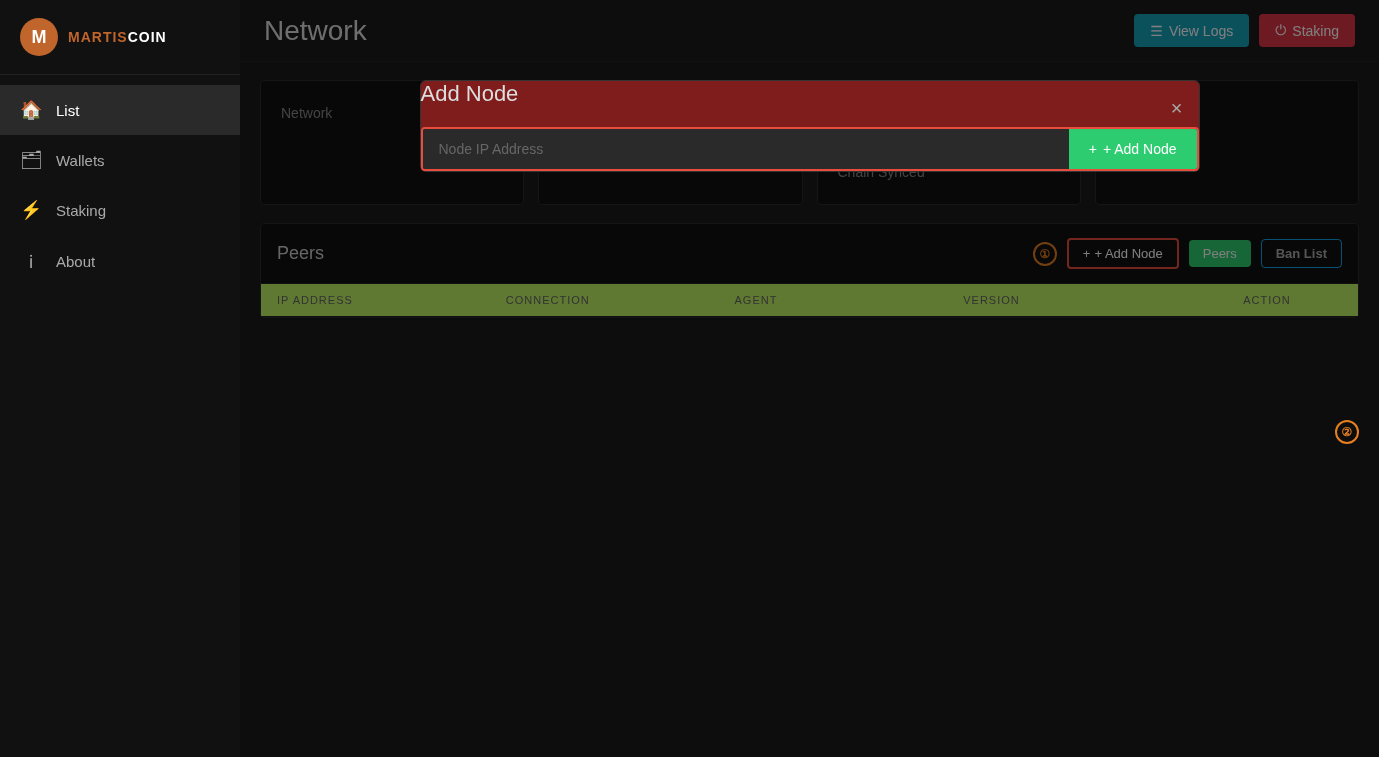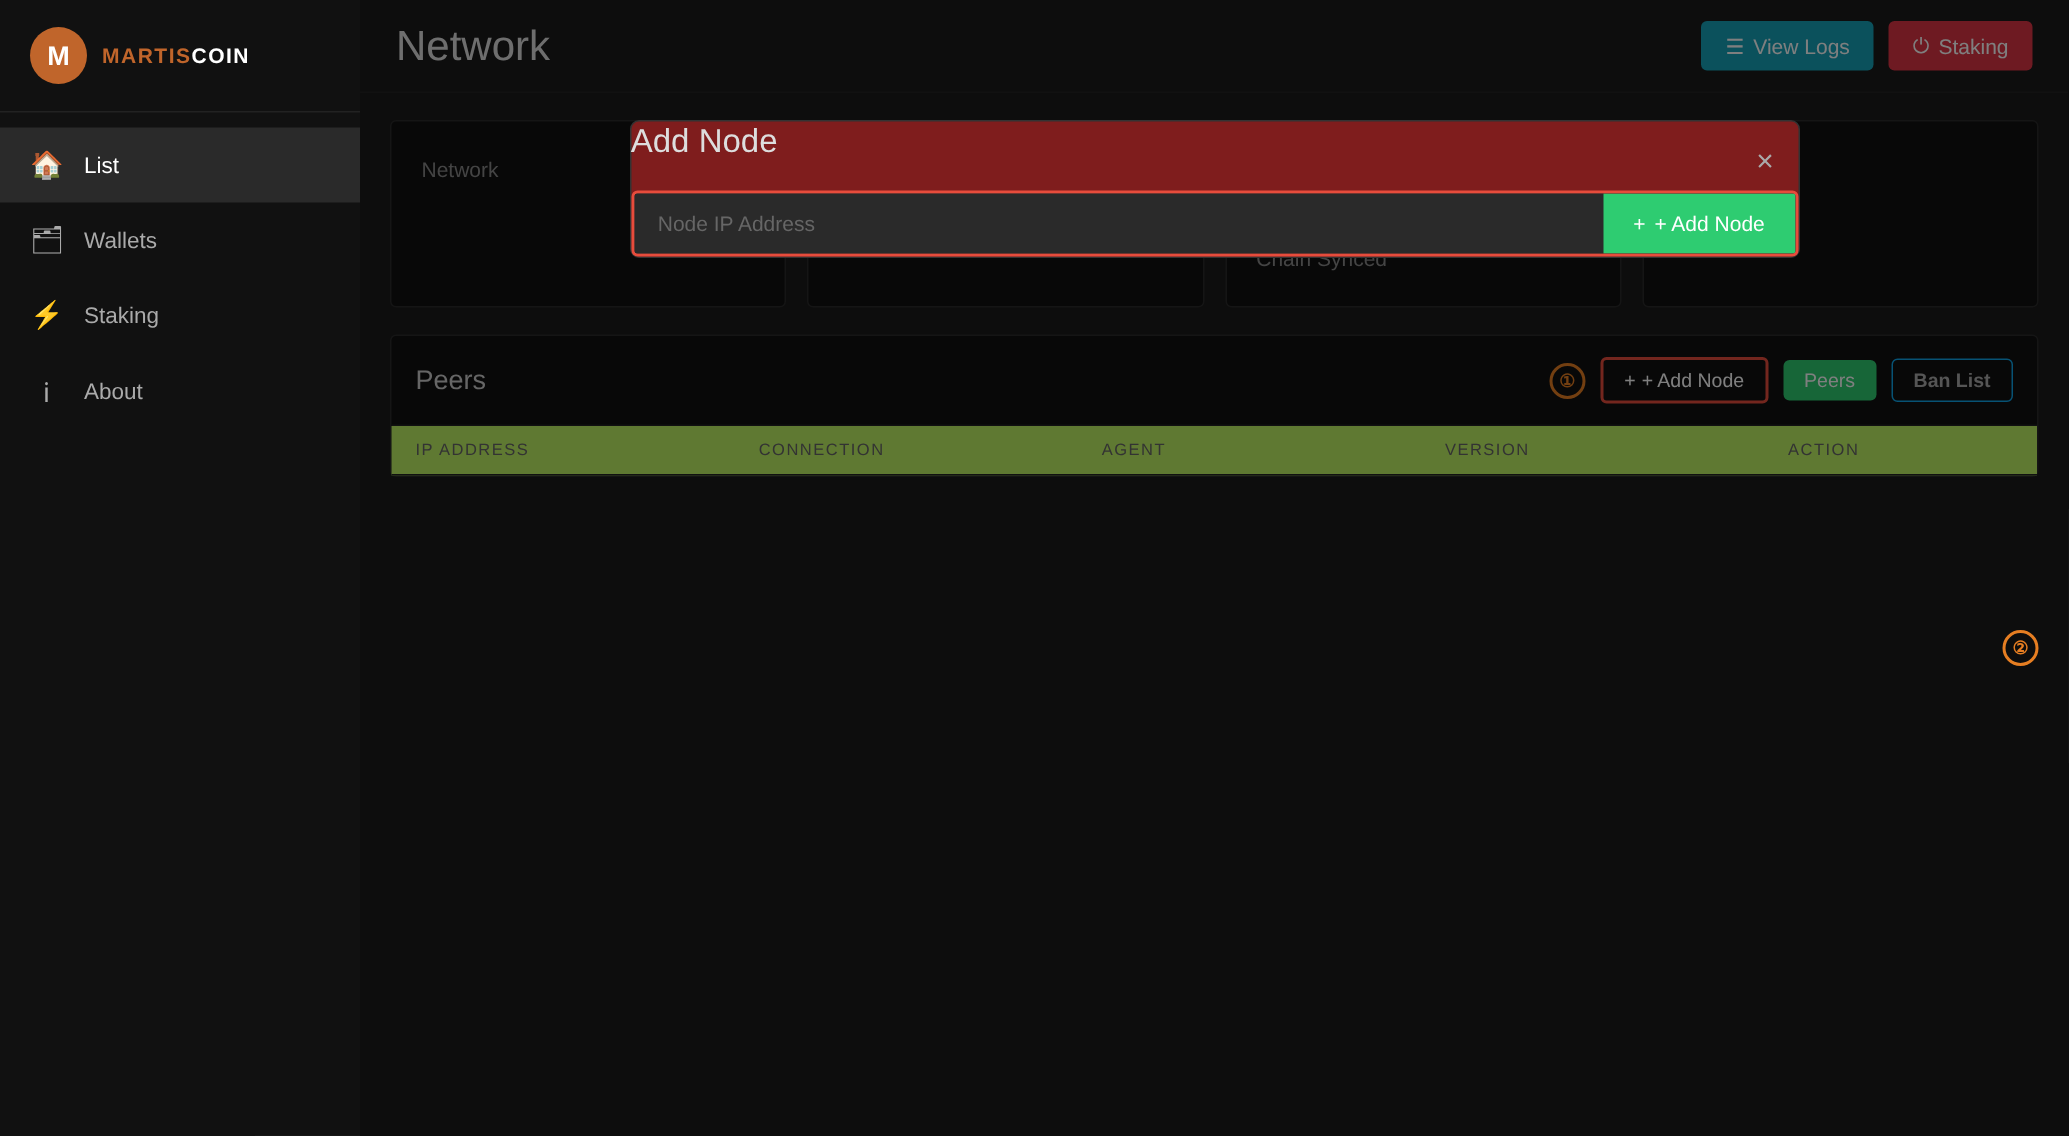--- a/index.html
+++ b/index.html
@@ -268,21 +268,21 @@
     .th {
       flex: 1;
       font-size: 11px;
       color: #666;
       text-transform: uppercase;
       letter-spacing: 1px;
     }
 
     .th.action {
       flex: 0 0 150px;
-      text-align: left;
+      text-align: center;
     }
 
     
     .modal-overlay {
       position: fixed;
       top: 0;
       left: 240px;
       right: 0;
       bottom: 0;
       background: rgba(0,0,0,0.5);

